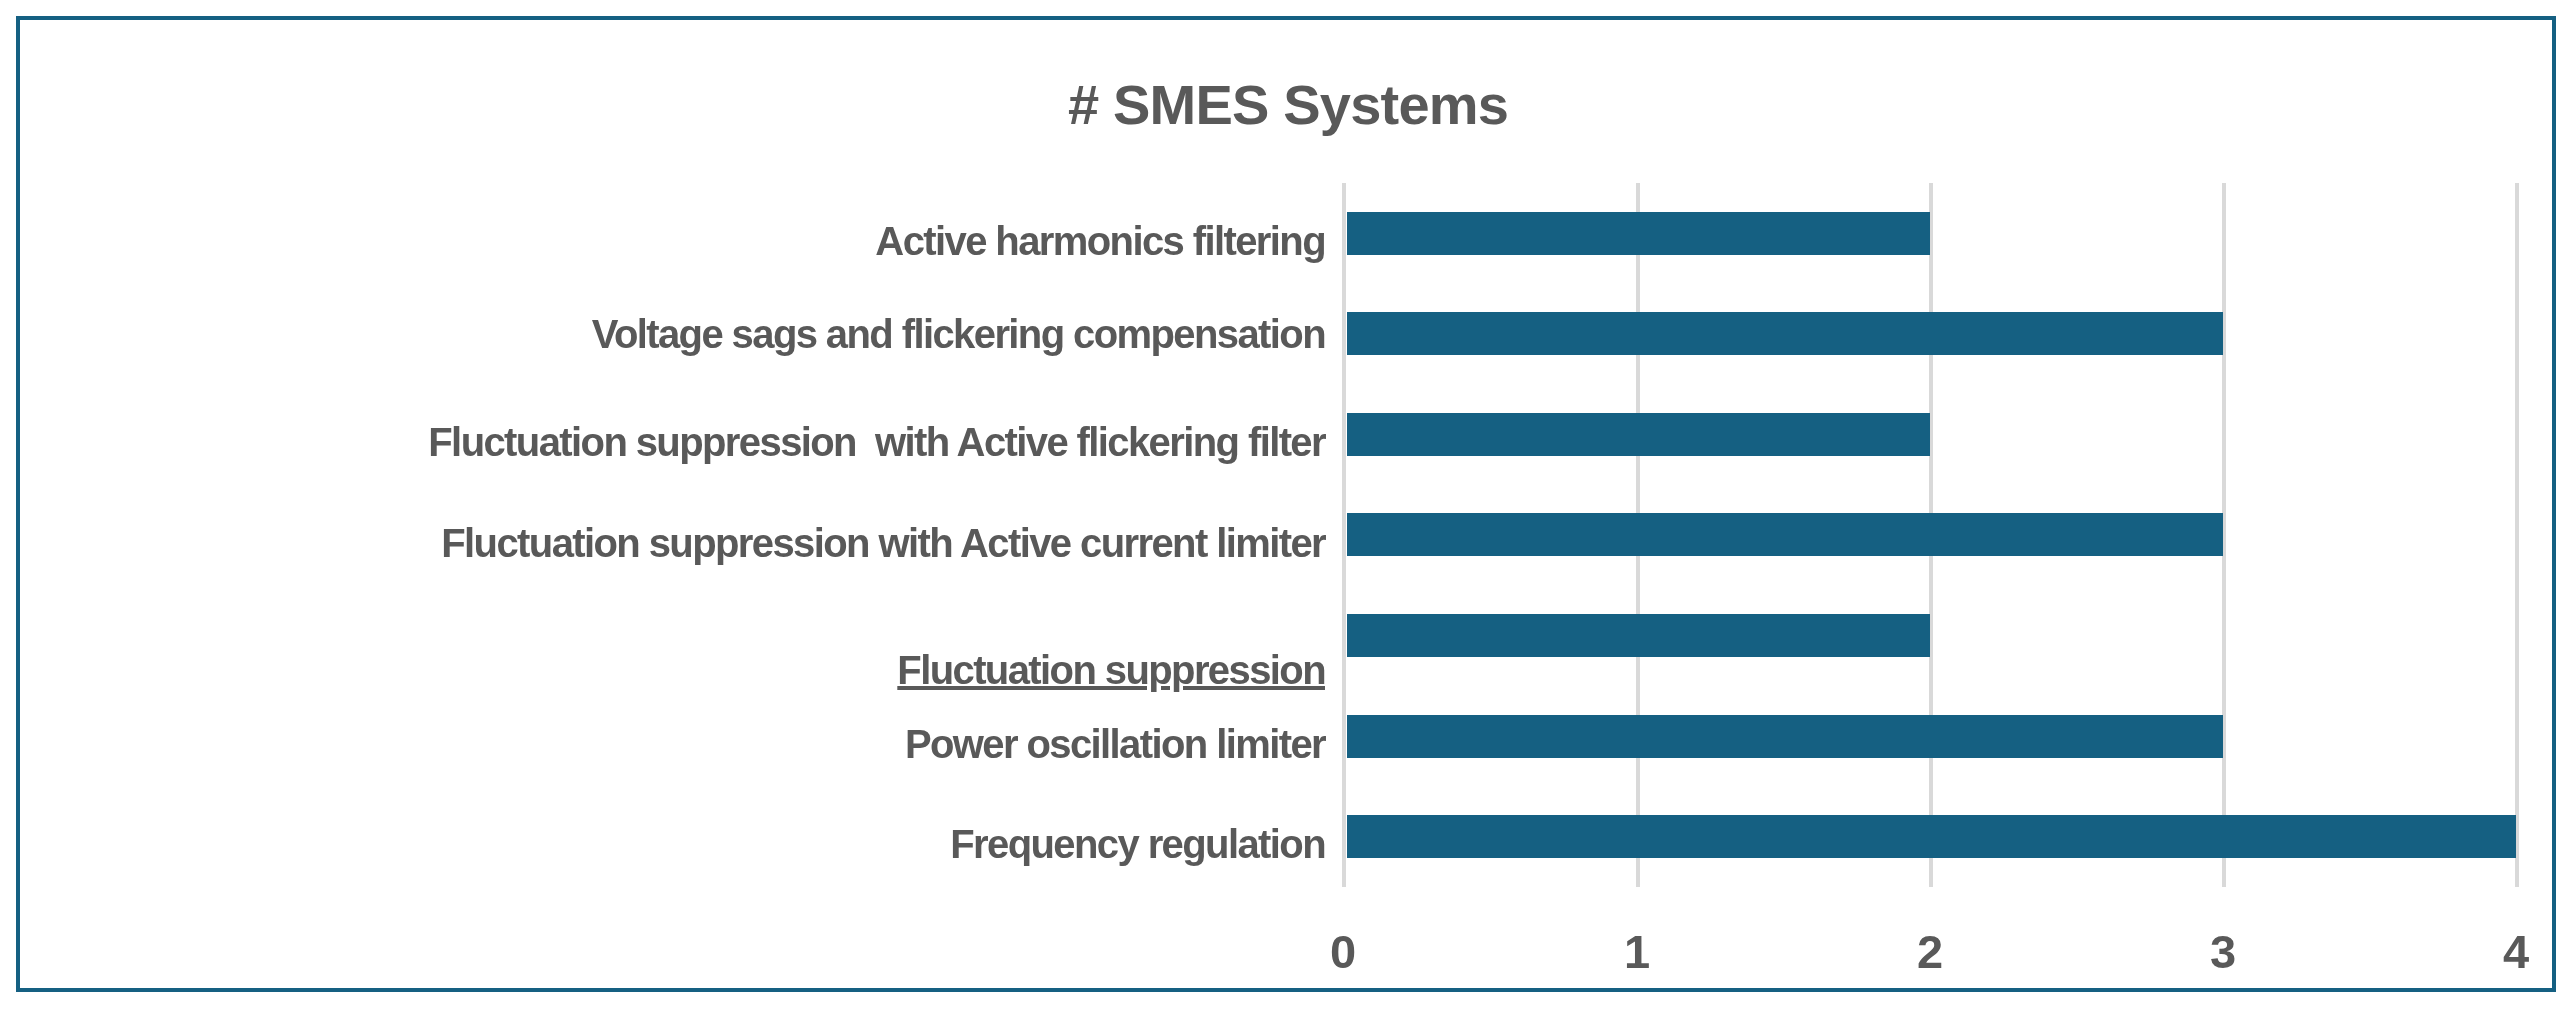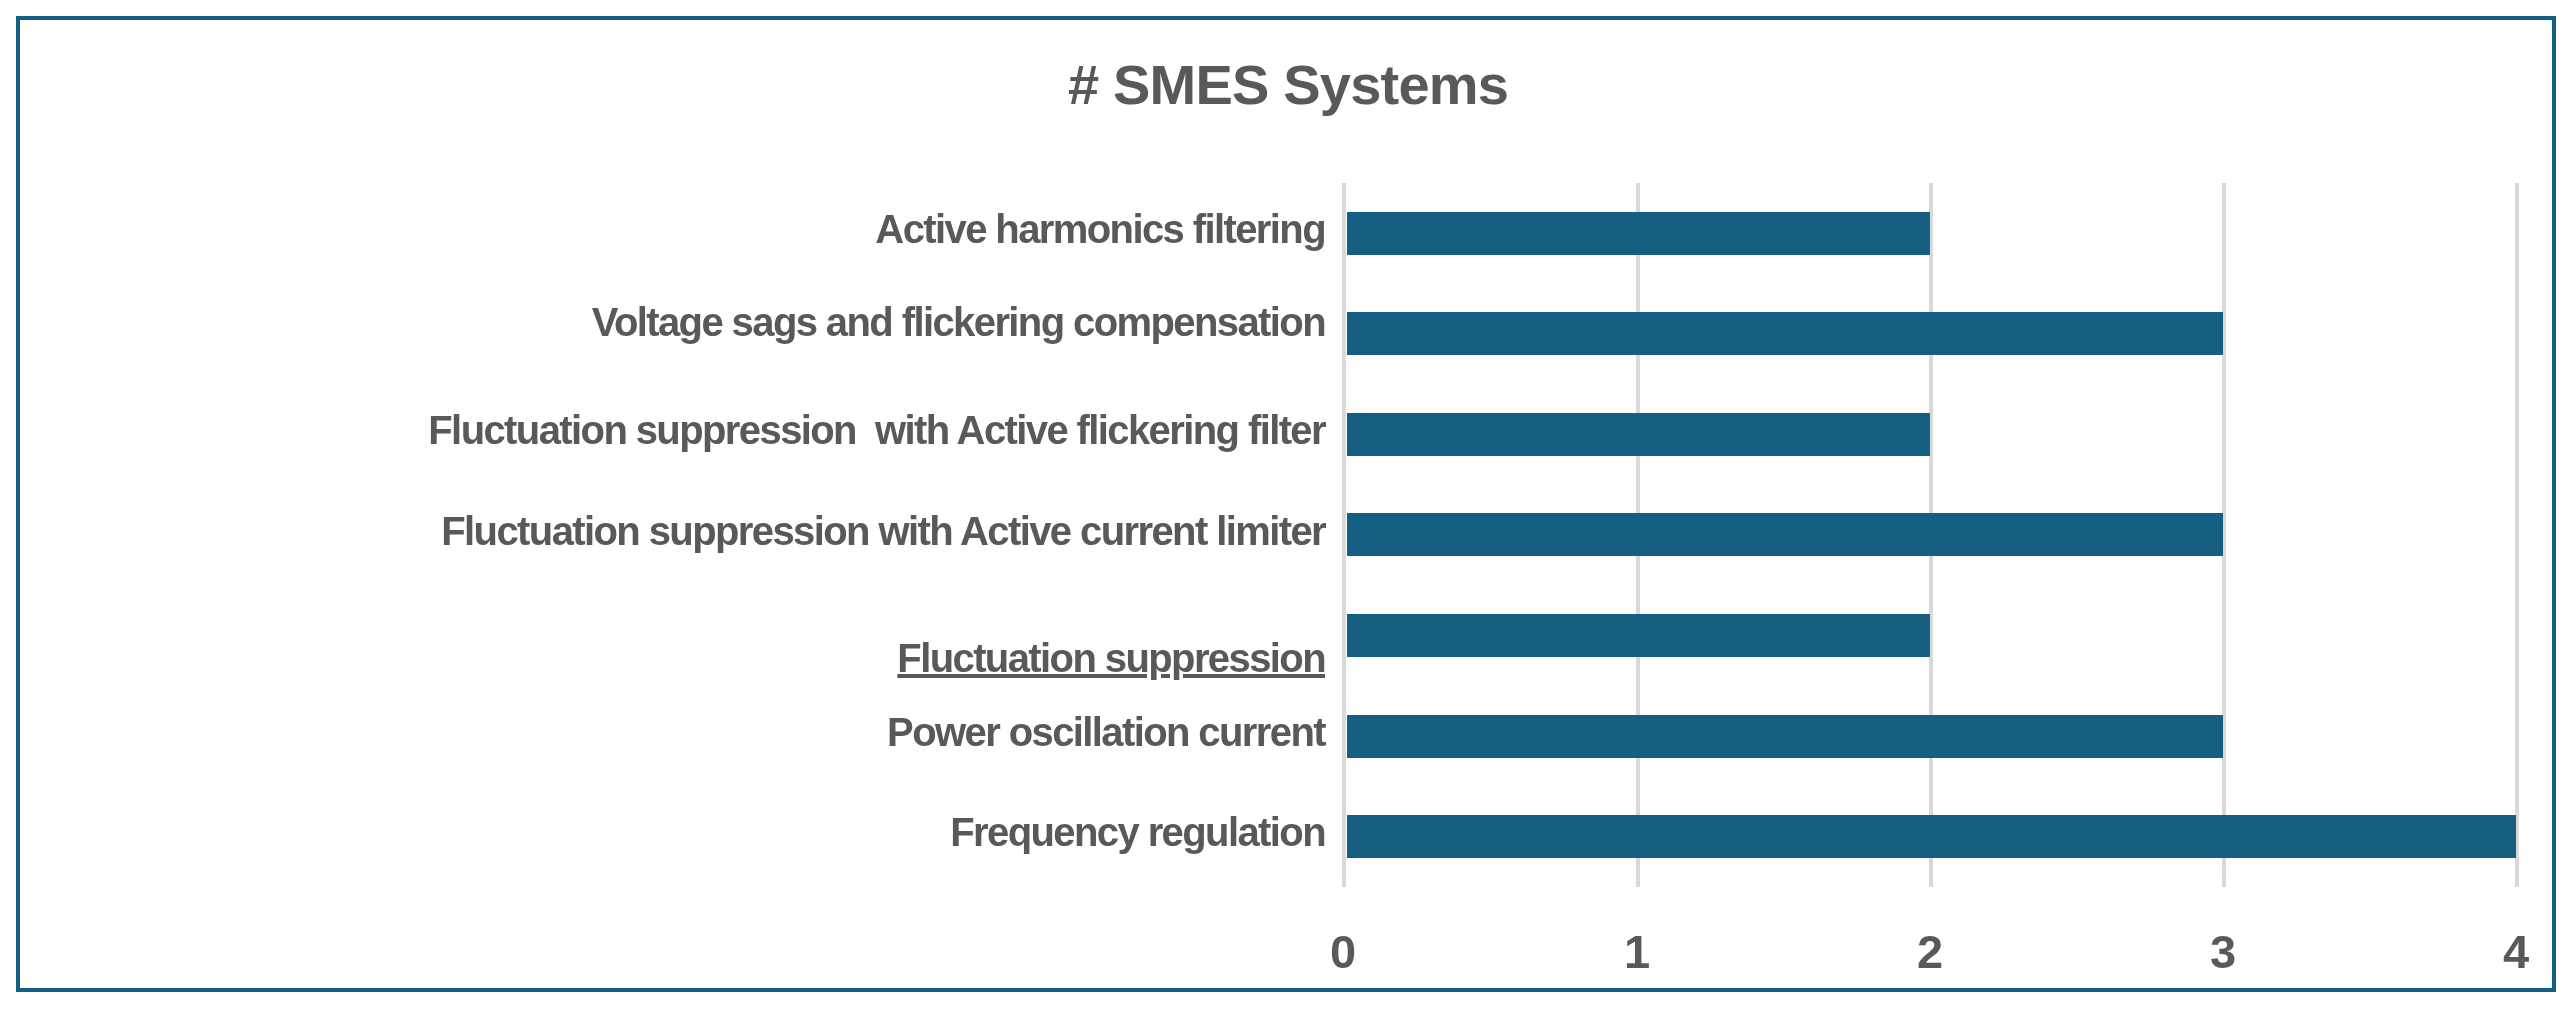--- a/index.html
+++ b/index.html
@@ -12,21 +12,21 @@
   }
   .frame {
     position: absolute;
     left: 15.6px; top: 15.6px;
     width: 2540px; height: 976px;
     border: 4.7px solid #156082;
     background: #ffffff;
   }
   .chart-title {
     position: absolute;
-    left: 0; top: 52px;
+    left: 0; top: 72px;
     width: 2576px;
     text-align: center;
     font-size: 56px;
     font-weight: bold;
     letter-spacing: -0.8px;
     color: #595959;
   }
   .plot-area {
     position: absolute;
     left: 1344px; top: 183px;
@@ -47,20 +47,21 @@
   .cat-label {
     position: absolute;
     left: 47px;
     width: 1278px;
     text-align: right;
     font-size: 40px;
     font-weight: bold;
     letter-spacing: -1.6px;
     color: #595959;
     white-space: pre;
+    margin-top: 12px;
   }
   .x-tick-label {
     position: absolute;
     top: 924px;
     width: 124px;
     text-align: center;
     font-size: 47px;
     font-weight: bold;
     color: #595959;
   }
@@ -90,15 +91,15 @@
 <div class="x-tick-label" style="left: 1281px;">0</div>
 <div class="x-tick-label" style="left: 1575px;">1</div>
 <div class="x-tick-label" style="left: 1868px;">2</div>
 <div class="x-tick-label" style="left: 2161px;">3</div>
 <div class="x-tick-label" style="left: 2454px;">4</div>
 <div class="cat-label" style="top: 207px;">Active harmonics filtering</div>
 <div class="cat-label" style="top: 300px;">Voltage sags and flickering compensation</div>
 <div class="cat-label" style="top: 408px;">Fluctuation suppression  with Active flickering filter</div>
 <div class="cat-label" style="top: 509px;">Fluctuation suppression with Active current limiter</div>
 <div class="cat-label" style="top: 636px; text-decoration: underline;">Fluctuation suppression</div>
-<div class="cat-label" style="top: 710px;">Power oscillation current</div>
+<div class="cat-label" style="top: 710px;">Power oscillation limiter</div>
 <div class="cat-label" style="top: 810px; text-align: right;">Frequency regulation</div>
 
 
 </body></html>

